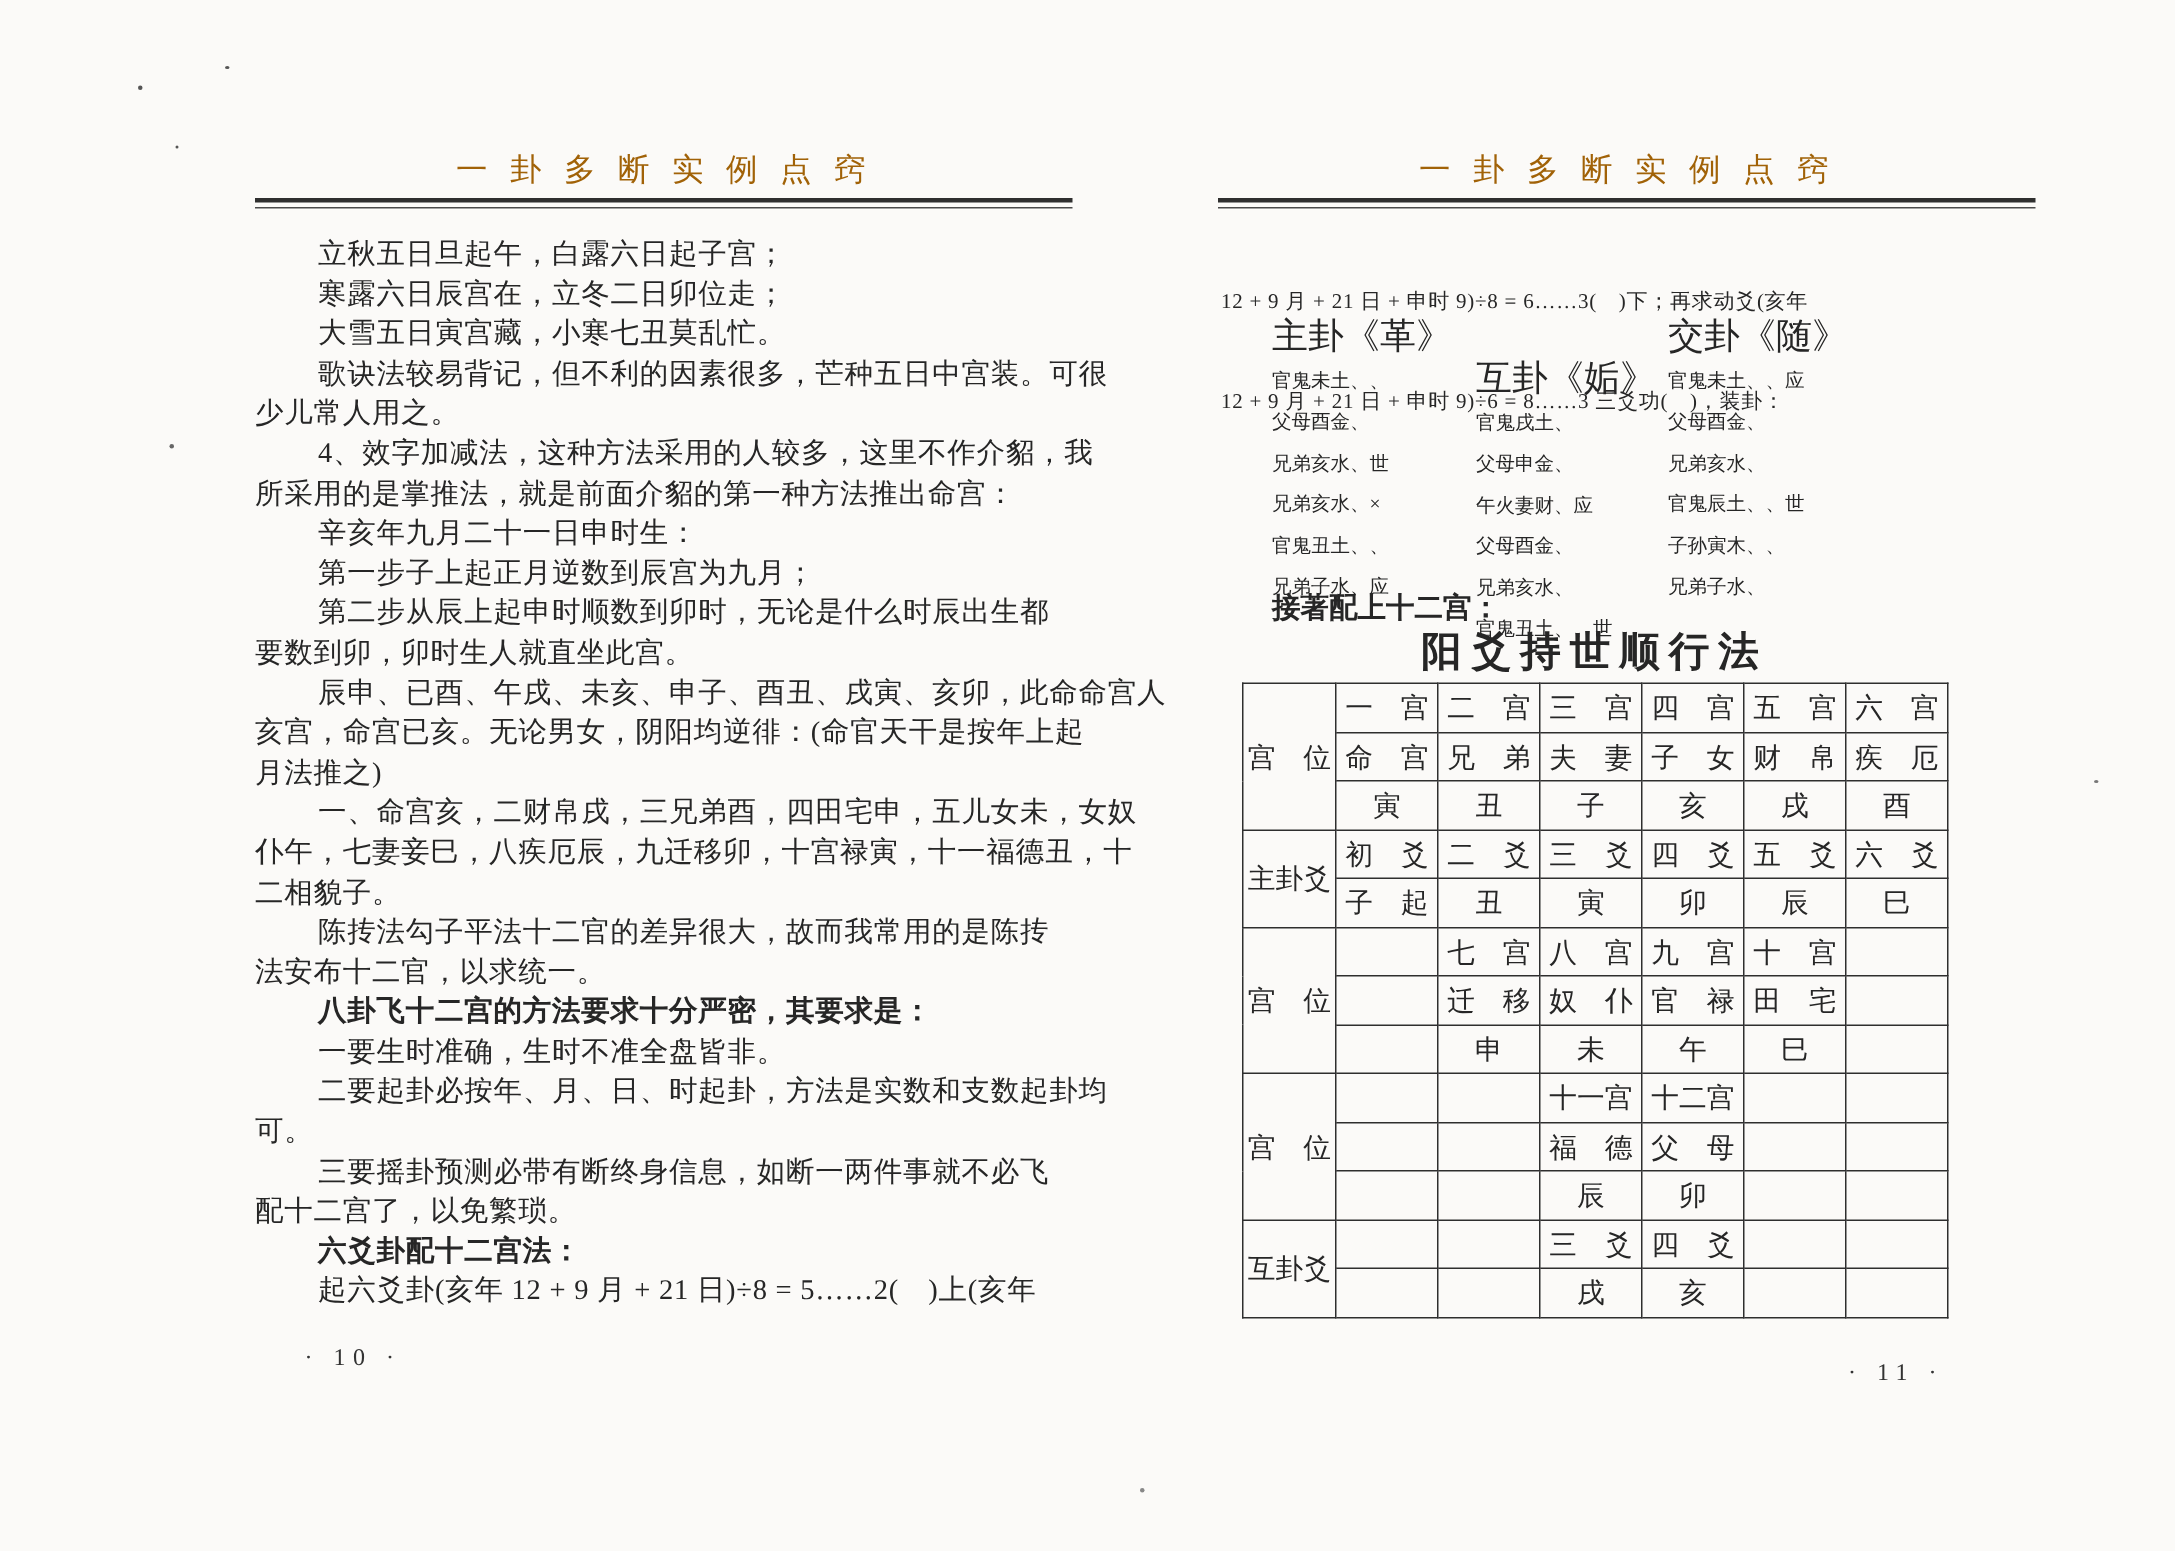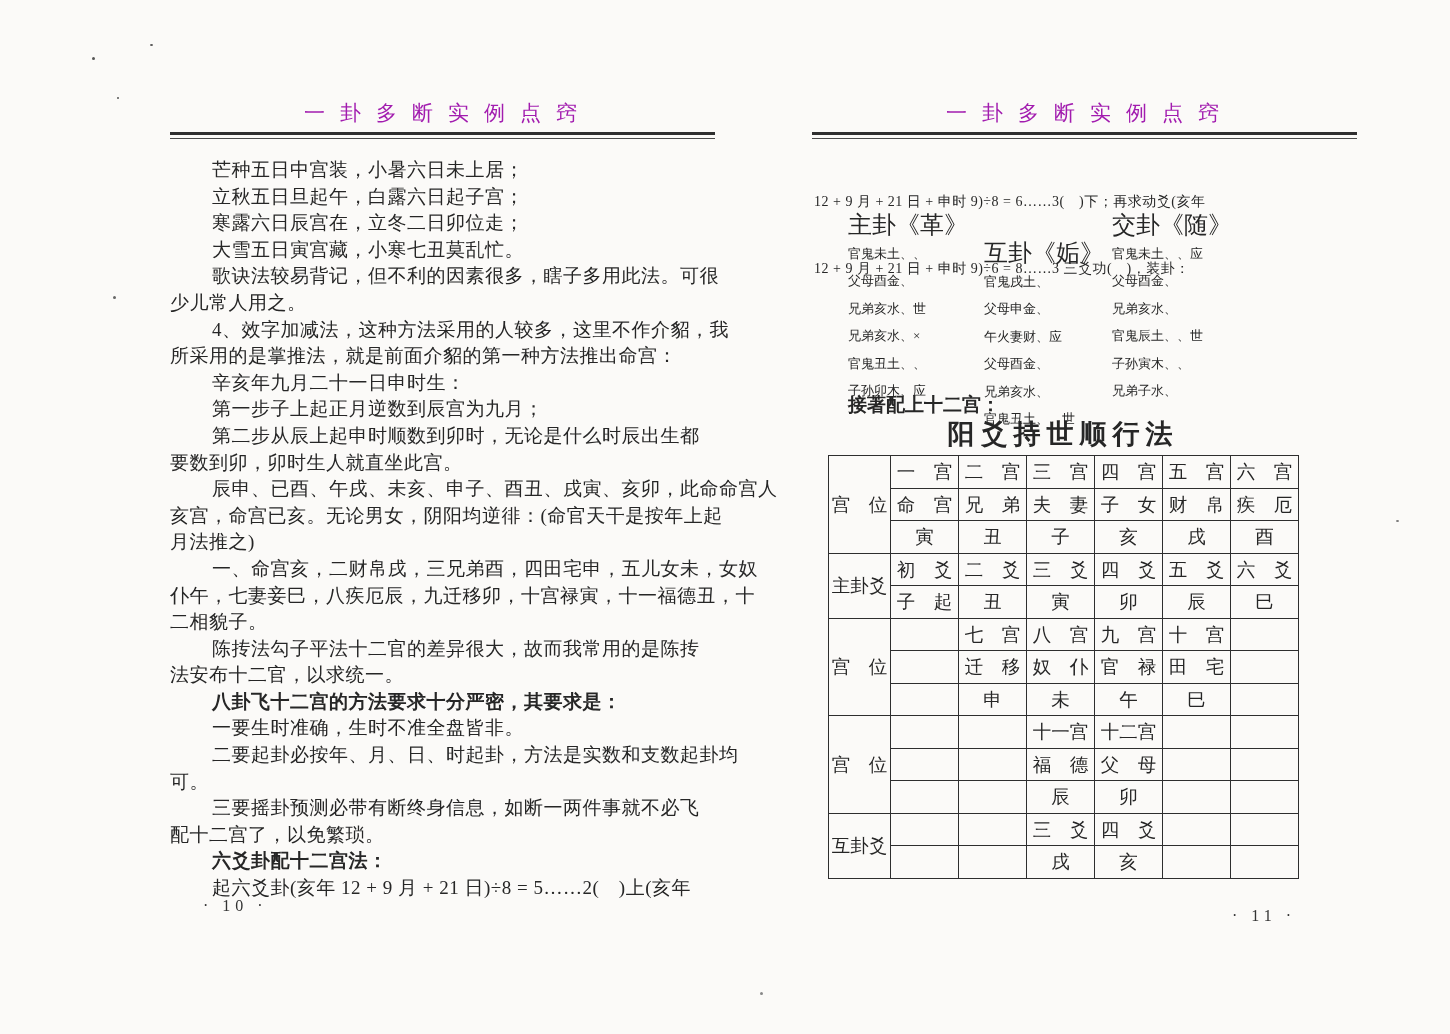--- a/index.html
+++ b/index.html
@@ -21,21 +21,21 @@
   .page{position:absolute;top:95px;width:545px;height:900px;}
   .page-left{left:170px;}
   .page-right{left:812px;}
 
   .page-header{
     position:absolute;top:6px;left:0;right:4px;
     text-align:center;
     font-size:21px;line-height:24px;
     letter-spacing:15px;
     text-indent:15px;
-    color:#a21caf;
+    color:#a16207;
     white-space:nowrap;
   }
   .header-rule{
     position:absolute;top:37px;left:0;right:0;
     height:3px;
     border-top:3px solid #2f2f2f;
     border-bottom:1px solid #4a4a4a;
   }
 
   .text-block{position:absolute;top:62px;left:0;right:-15px;}
@@ -104,25 +104,24 @@
 </style>
 </head>
 <body>
 
 <div class="spread">
 
   <div class="page page-left">
     <div class="page-header">一卦多断实例点窍</div>
     <div class="header-rule"></div>
     <div class="text-block">
-        <div class="line indent">芒种五日中宫装，小暑六日未上居；</div>
         <div class="line indent">立秋五日旦起午，白露六日起子宫；</div>
         <div class="line indent">寒露六日辰宫在，立冬二日卯位走；</div>
         <div class="line indent">大雪五日寅宫藏，小寒七丑莫乱忙。</div>
-        <div class="line indent">歌诀法较易背记，但不利的因素很多，瞎子多用此法。可很</div>
+        <div class="line indent">歌诀法较易背记，但不利的因素很多，芒种五日中宫装。可很</div>
         <div class="line">少儿常人用之。</div>
         <div class="line indent">4、效字加减法，这种方法采用的人较多，这里不作介貂，我</div>
         <div class="line">所采用的是掌推法，就是前面介貂的第一种方法推出命宫：</div>
         <div class="line indent">辛亥年九月二十一日申时生：</div>
         <div class="line indent">第一步子上起正月逆数到辰宫为九月；</div>
         <div class="line indent">第二步从辰上起申时顺数到卯时，无论是什么时辰出生都</div>
         <div class="line">要数到卯，卯时生人就直坐此宫。</div>
         <div class="line indent">辰申、已酉、午戌、未亥、申子、酉丑、戌寅、亥卯，此命命宫人</div>
         <div class="line">亥宫，命宫已亥。无论男女，阴阳均逆徘：(命官天干是按年上起</div>
         <div class="line">月法推之)</div>
@@ -151,21 +150,21 @@
         <div class="line">12 + 9 月 + 21 日 + 申时 9)÷6 = 8……3 三爻功(　)，装卦：</div>
       </div>
     <div class="hex-block">
         <div class="hexcol hexcol-0">
           <div class="hextitle">主卦《革》</div>
           <div class="hexline">官鬼未土、、</div>
           <div class="hexline">父母酉金、</div>
           <div class="hexline">兄弟亥水、世</div>
           <div class="hexline">兄弟亥水、×</div>
           <div class="hexline">官鬼丑土、、</div>
-          <div class="hexline">子孙卯木、应</div>
+          <div class="hexline">兄弟子水、应</div>
         </div>
         <div class="hexcol hexcol-1">
           <div class="hextitle">互卦《姤》</div>
           <div class="hexline">官鬼戌土、</div>
           <div class="hexline">父母申金、</div>
           <div class="hexline">午火妻财、应</div>
           <div class="hexline">父母酉金、</div>
           <div class="hexline">兄弟亥水、</div>
           <div class="hexline">官鬼丑土、、世</div>
         </div>

